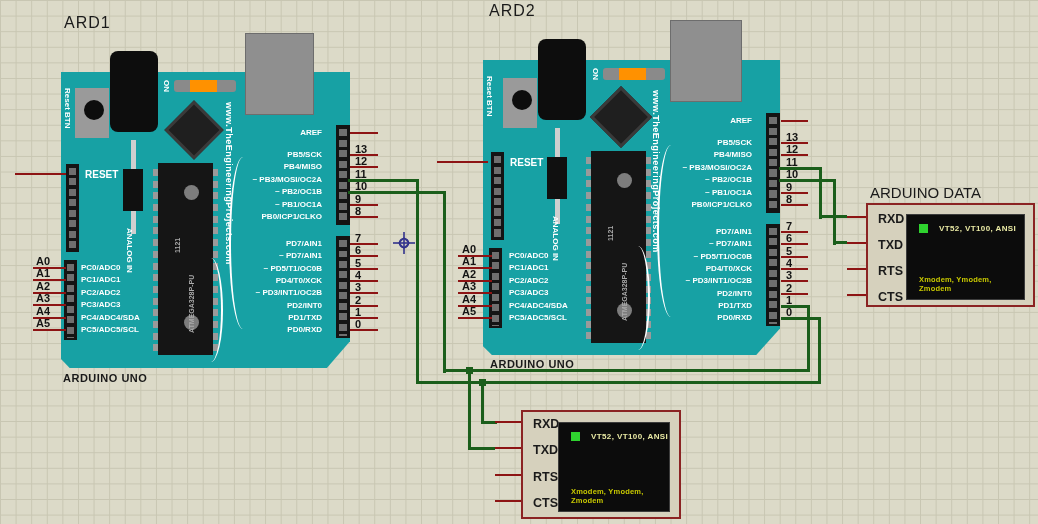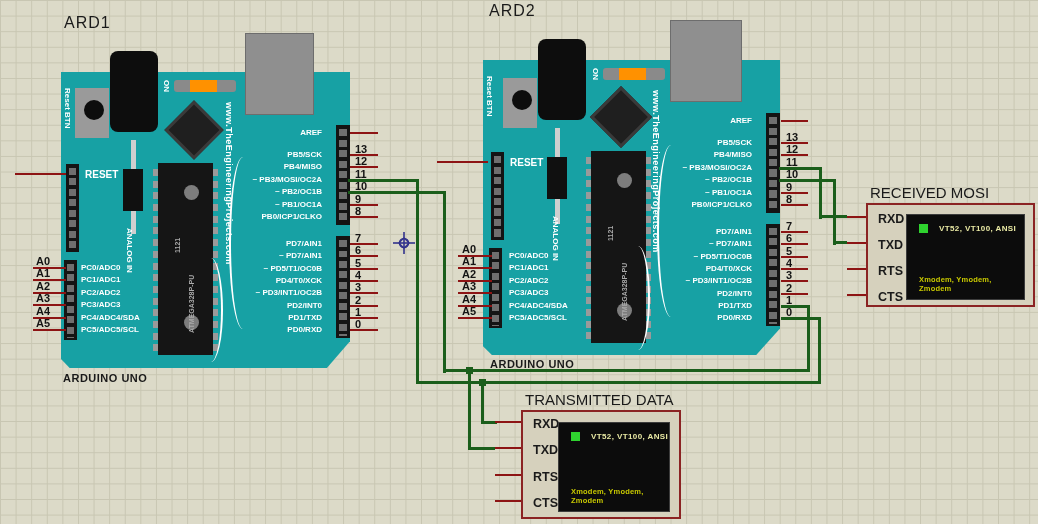--- a/index.html
+++ b/index.html
@@ -286,34 +286,33 @@
   <div class="stub" style="left:847px;top:216px;width:19px;"></div>
   <div class="stub" style="left:847px;top:242px;width:19px;"></div>
   <div class="stub" style="left:847px;top:268px;width:19px;"></div>
   <div class="stub" style="left:847px;top:294px;width:19px;"></div>
   <div class="stub" style="left:495px;top:421px;width:26px;"></div>
   <div class="stub" style="left:495px;top:447px;width:26px;"></div>
   <div class="stub" style="left:495px;top:474px;width:26px;"></div>
   <div class="stub" style="left:495px;top:500px;width:26px;"></div>
 
   <div class="term" style="left:866px;top:203px;width:165px;height:100px;">
-    <div class="term-title">RECEIVED MOSI</div>
+    <div class="term-title">ARDUINO DATA</div>
     <div class="term-pin" style="top:7px;">RXD</div>
     <div class="term-pin" style="top:33px;">TXD</div>
     <div class="term-pin" style="top:59px;">RTS</div>
     <div class="term-pin" style="top:85px;">CTS</div>
     <div class="term-screen" style="left:38px;top:9px;width:117px;height:84px;">
       <div class="term-led"></div>
       <div class="scr-top">VT52, VT100, ANSI</div>
       <div class="scr-bot">Xmodem, Ymodem, Zmodem</div>
     </div>
   </div>
 
   <div class="term" style="left:521px;top:410px;width:156px;height:105px;">
-    <div class="term-title">TRANSMITTED DATA</div>
     <div class="term-pin" style="top:5px;">RXD</div>
     <div class="term-pin" style="top:31px;">TXD</div>
     <div class="term-pin" style="top:58px;">RTS</div>
     <div class="term-pin" style="top:84px;">CTS</div>
     <div class="term-screen" style="left:35px;top:10px;width:110px;height:88px;">
       <div class="term-led"></div>
       <div class="scr-top">VT52, VT100, ANSI</div>
       <div class="scr-bot">Xmodem, Ymodem, Zmodem</div>
     </div>
   </div>

